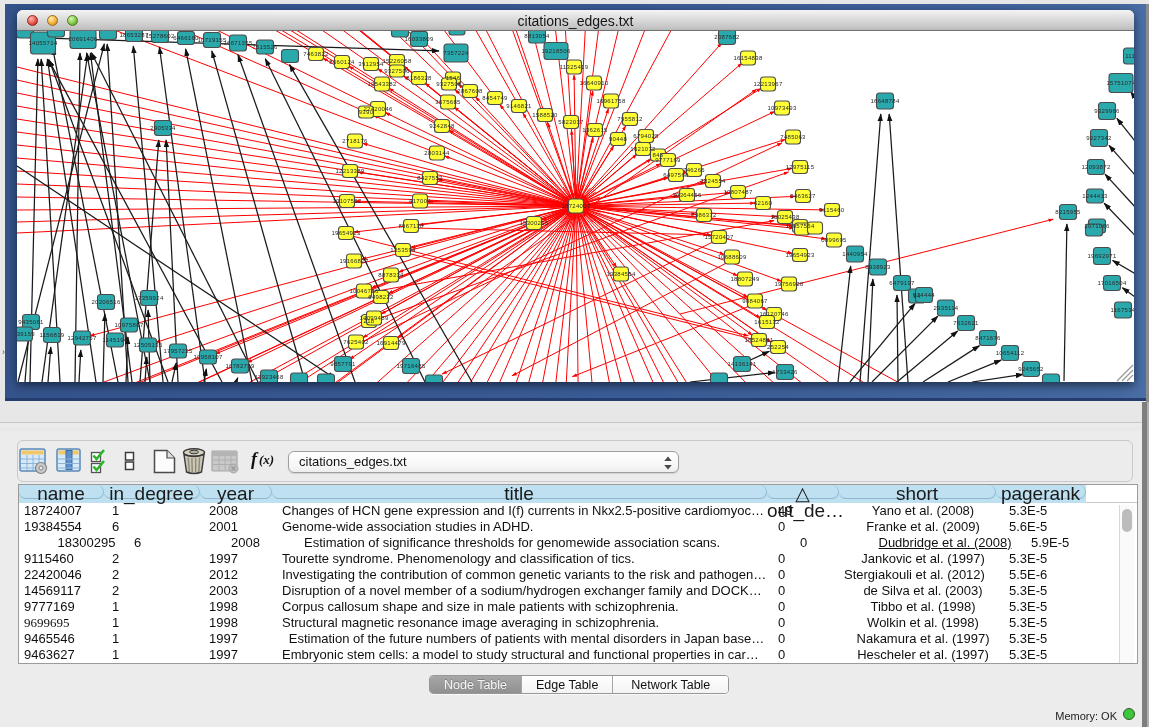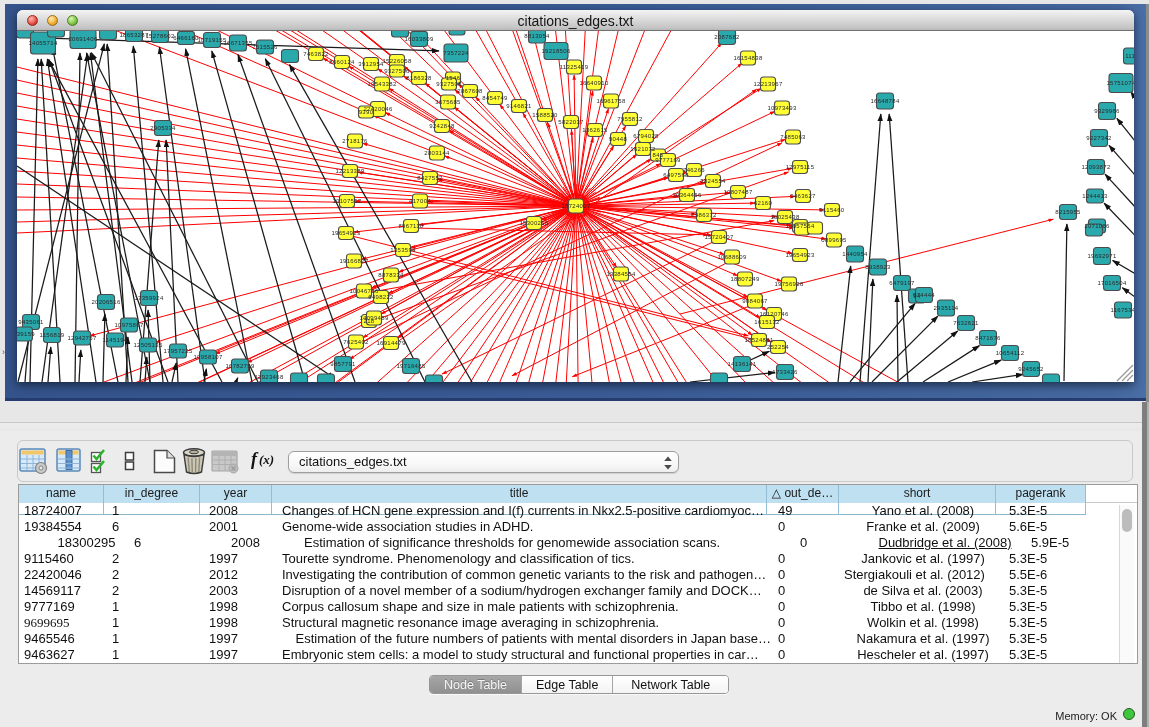--- a/index.html
+++ b/index.html
@@ -23,22 +23,22 @@
 #panel { position:absolute; left:0; top:431px; width:1149px; height:296px; background:#ececec; }
 #toolbar { position:absolute; left:17px; top:9px; width:1116px; height:42px;
   border:1px solid #c9c9c9; border-radius:6px; background:#ececec; }
 #combo { position:absolute; left:270px; top:10px; width:391px; height:22px;
   background:linear-gradient(#fff, #f6f6f6 70%, #ededed); box-shadow:0 1px 1px rgba(0,0,0,.12);
   border:1px solid #9e9e9e; border-radius:6px; font-size:13px; color:#111; line-height:20px; padding-left:10px; }
 #combo svg { position:absolute; right:5px; top:4px; }
 #tablebox { position:absolute; left:18px; top:53px; width:1120px; height:180px;
   border:1px solid #9b9b9b; background:#fff; }
 #thead { display:flex; height:18px; background:#bee0f1; }
-.hc { height:30px; border-right:1px solid #93bed4; border-bottom:1px solid #8db7cc;
-  font-size:12px; color:#1a1a1a; text-align:center; line-height:17px; }
+.hc { height:14px; border-right:1px solid #93bed4; border-bottom:1px solid #8db7cc;
+  font-size:19px; color:#1a1a1a; text-align:center; line-height:17px;border-radius:8px; }
 #thead-rest { flex:1; background:#fff; border-bottom:1px solid #c9c9c9; }
 .row { display:flex; height:16px; }
 .c { height:16px; font-size:13px; color:#101010; line-height:16px; white-space:nowrap; overflow:hidden; }
 #vscroll { position:absolute; right:3px; top:20px; width:15px; height:158px; background:#fafafa;
   border-left:1px solid #d8d8d8; }
 #vthumb { position:absolute; left:2px; top:4px; width:10px; height:23px; background:#bcbcbc; border-radius:5px; }
 #tabs { position:absolute; left:429px; top:244px; height:19px; display:flex;
   border:1px solid #979797; border-radius:4px; overflow:hidden; background:#fff;
   box-shadow:0 1px 0 rgba(255,255,255,.7); }
 .tab { height:19px; font-size:12.5px; line-height:18px; padding:0 14px; color:#111;
@@ -756,21 +756,21 @@
         <div class="c" style="width:73px;text-align:left;padding-left:7px;">1998</div>
         <div class="c" style="width:496px;text-align:left;padding-left:7px;">Structural magnetic resonance image averaging in schizophrenia.</div>
         <div class="c" style="width:73px;text-align:left;padding-left:7px;">0</div>
         <div class="c" style="width:158px;text-align:center;">Wolkin et al. (1998)</div>
         <div class="c" style="width:91px;text-align:left;padding-left:7px;">5.3E-5</div>
       </div>
 <div class="row">
         <div class="c" style="width:86px;text-align:left;padding-left:5px;">9465546</div>
         <div class="c" style="width:97px;text-align:left;padding-left:7px;">1</div>
         <div class="c" style="width:73px;text-align:left;padding-left:7px;">1997</div>
-        <div class="c" style="width:496px;text-align:right;padding-left:7px;">Estimation of the future numbers of patients with mental disorders in Japan base…</div>
+        <div class="c" style="width:496px;text-align:center;padding-left:7px;">Estimation of the future numbers of patients with mental disorders in Japan base…</div>
         <div class="c" style="width:73px;text-align:left;padding-left:7px;">0</div>
         <div class="c" style="width:158px;text-align:center;">Nakamura et al. (1997)</div>
         <div class="c" style="width:91px;text-align:left;padding-left:7px;">5.3E-5</div>
       </div>
 <div class="row">
         <div class="c" style="width:86px;text-align:left;padding-left:5px;">9463627</div>
         <div class="c" style="width:97px;text-align:left;padding-left:7px;">1</div>
         <div class="c" style="width:73px;text-align:left;padding-left:7px;">1997</div>
         <div class="c" style="width:496px;text-align:left;padding-left:7px;">Embryonic stem cells: a model to study structural and functional properties in car…</div>
         <div class="c" style="width:73px;text-align:left;padding-left:7px;">0</div>

